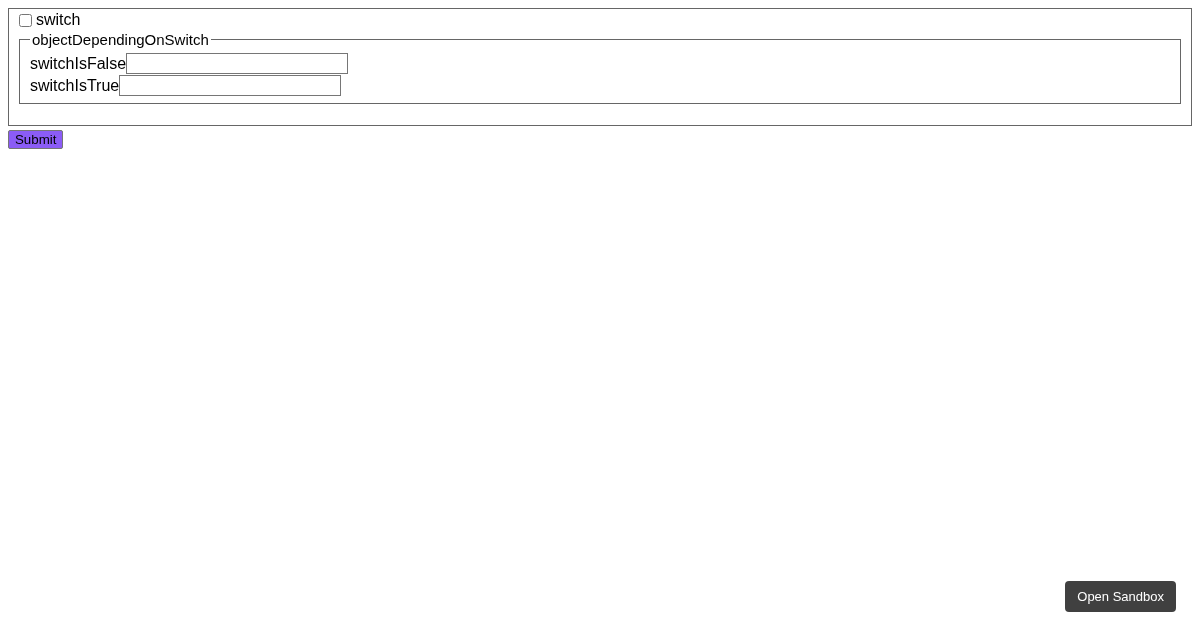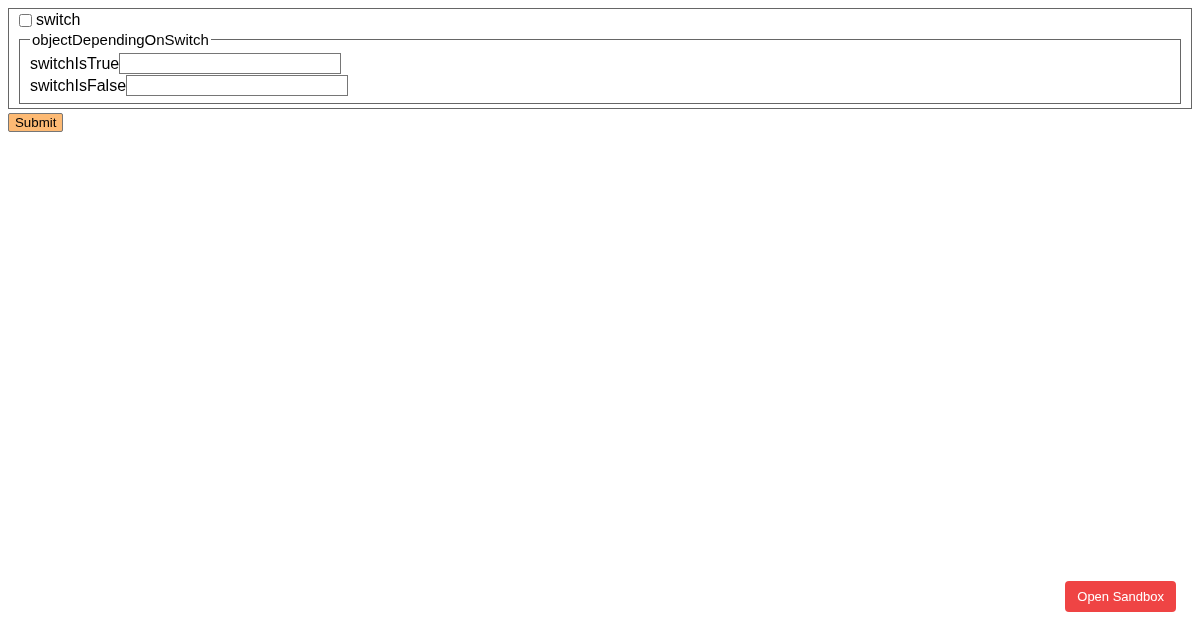--- a/index.html
+++ b/index.html
@@ -10,21 +10,21 @@
       padding: 8px;
       font-family: Arial, Helvetica, sans-serif;
       font-size: 16px;
       background: #fff;
       width: 1200px;
       height: 630px;
       position: relative;
     }
     .outer-group {
       border: 1px solid #666;
-      padding: 2px 10px 4px 10px;
+      padding: 2px 10px 21px 10px;
       margin-bottom: 4px;
     }
     .switch-row {
       display: flex;
       align-items: center;
       margin-bottom: 2px;
     }
     .switch-row input[type="checkbox"] {
       margin: 0 4px 0 0;
       width: 13px;
@@ -53,29 +53,29 @@
       padding: 1px 2px;
       height: 21px;
       width: 222px;
       background: #fff;
     }
     .submit-btn {
       font-family: Arial, Helvetica, sans-serif;
       font-size: 13.3px;
       padding: 1px 6px;
       border: 1px solid #767676;
-      background: #fdba74;
+      background: #8b5cf6;
       border-radius: 2px;
       cursor: pointer;
     }
     .open-sandbox {
       position: fixed;
       bottom: 18px;
       right: 24px;
-      background: #ef4444;
+      background: #404040;
       color: #fff;
       border: none;
       border-radius: 4px;
       font-size: 13px;
       padding: 8px 12px;
       cursor: pointer;
       font-family: Arial, Helvetica, sans-serif;
     }
   </style>
 </head>
@@ -83,25 +83,25 @@
 
 <form>
   <div class="outer-group">
     <div class="switch-row">
       <input type="checkbox" style="">
       <label>switch</label>
     </div>
     <fieldset class="inner-group">
       <legend>objectDependingOnSwitch</legend>
       <div class="field-row">
-        <label>switchIsTrue</label>
+        <label>switchIsFalse</label>
         <input type="text" value="" style="">
       </div>
       <div class="field-row">
-        <label>switchIsFalse</label>
+        <label>switchIsTrue</label>
         <input type="text" value="" style="">
       </div>
     </fieldset>
   </div>
   <button type="submit" class="submit-btn">Submit</button>
 </form>
 
 <button class="open-sandbox">Open Sandbox</button>
 
 </body></html>

